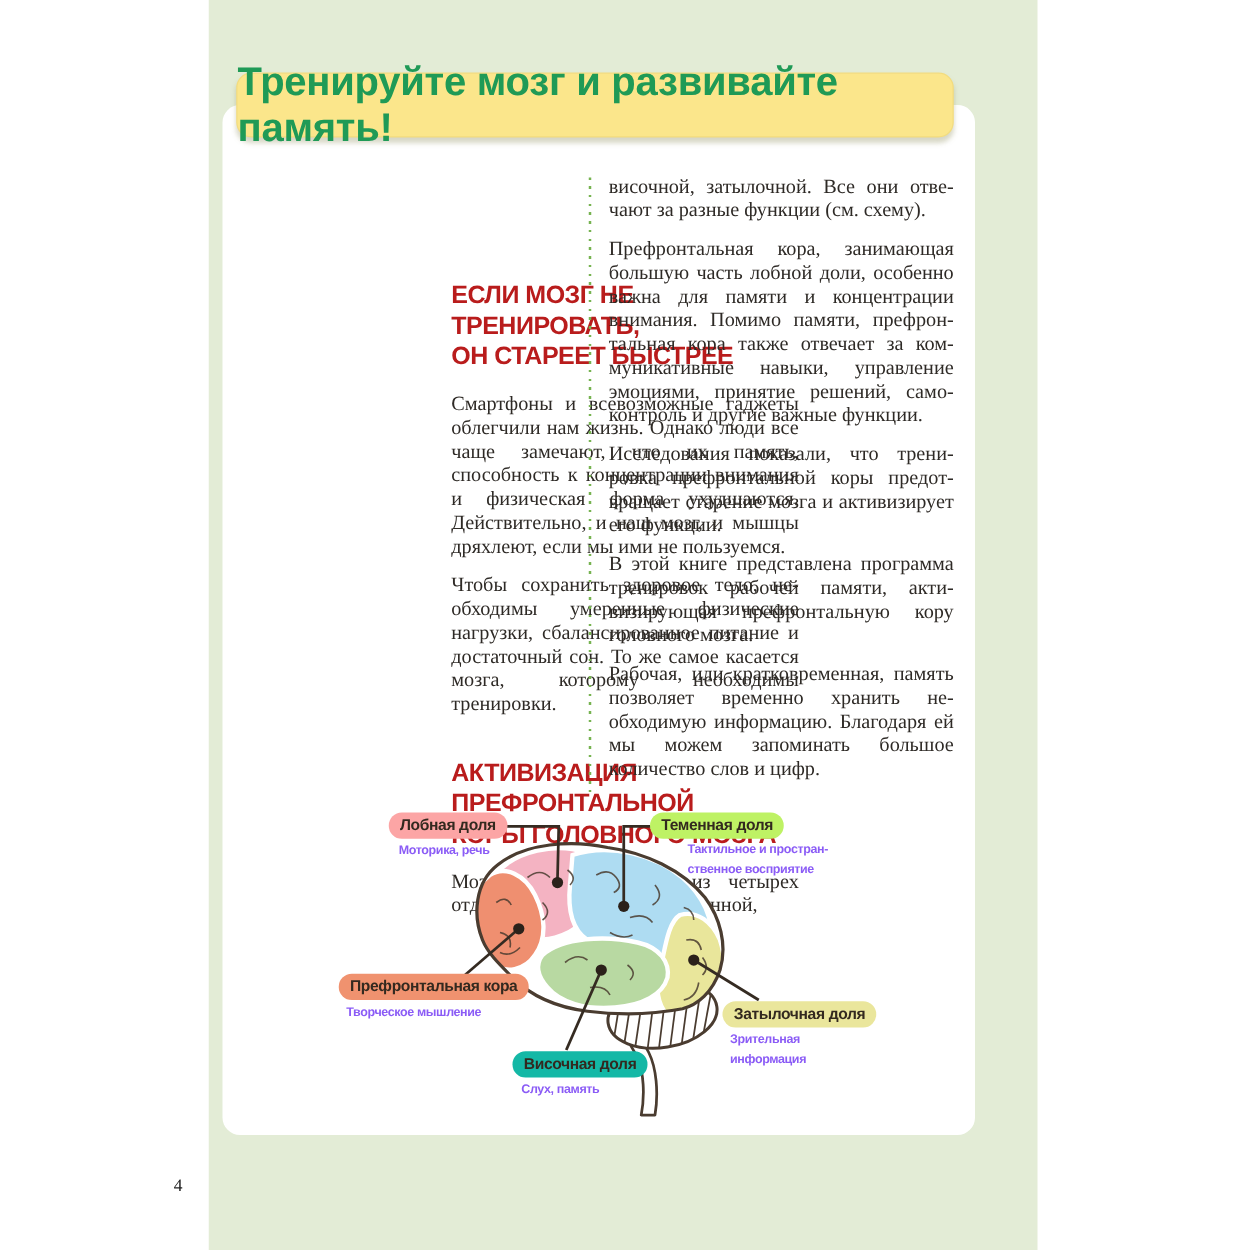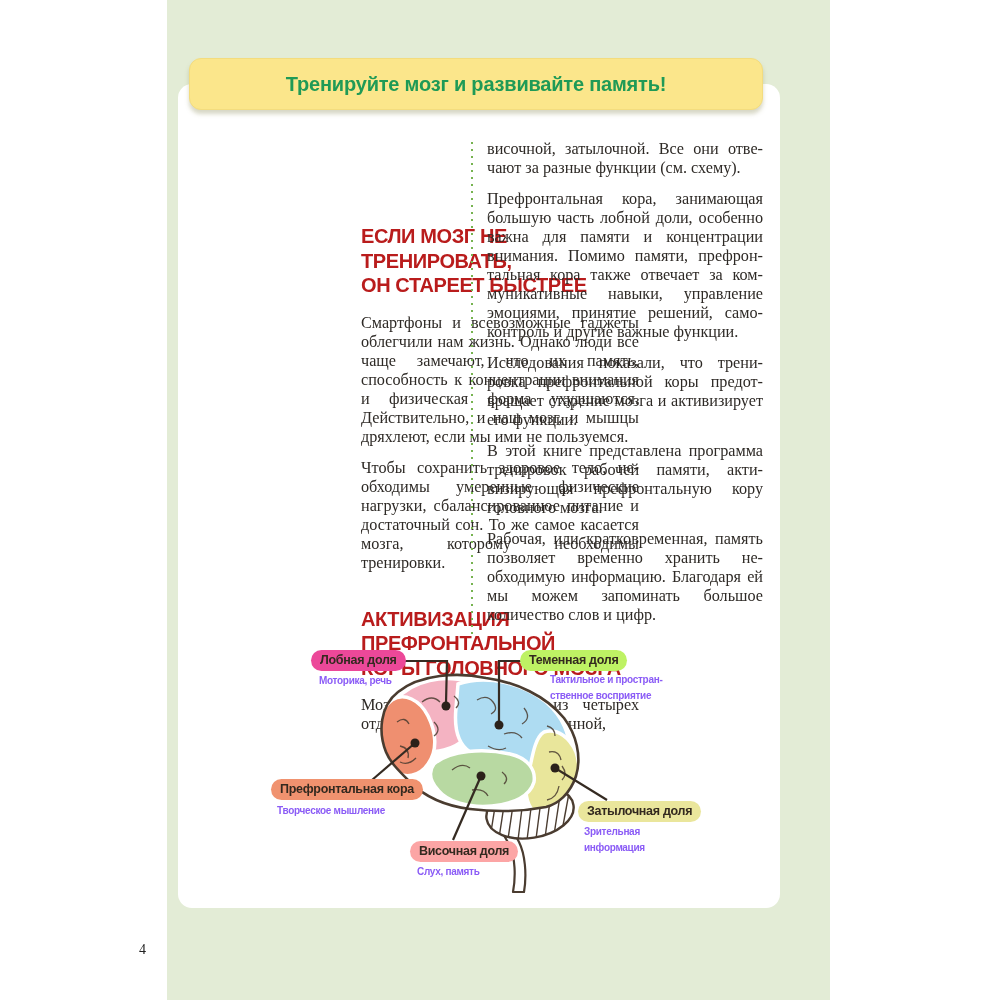--- a/index.html
+++ b/index.html
@@ -13,21 +13,21 @@
   }
   .page-content{
     position:absolute;left:178px;top:84px;width:602px;height:824px;
     background:#ffffff;border-radius:14px;z-index:1;
   }
   .banner{
     position:absolute;left:189px;top:58px;width:572px;height:50px;z-index:3;
     background:#fbe68b;border:1px solid #f3dc7e;border-radius:12px;
     box-shadow:0 4px 4px rgba(140,140,90,.35);
     display:flex;align-items:center;justify-content:center;
-    font-family:"Liberation Sans",sans-serif;font-weight:700;font-size:20px;
+    font-family:"Liberation Sans",sans-serif;font-weight:700;font-size:32px;
     color:#1f9a56;letter-spacing:-0.2px;
   }
   .column{position:absolute;z-index:2;font-size:16.2px;line-height:19px;color:#2e2a26;text-align:justify;}
   .col-left{left:183px;top:140px;width:278px;}
   .col-right{left:487px;top:140px;width:276px;}
   .column p{margin:0 0 12px 0;hyphens:manual;}
   .section-heading{
     font-family:"Liberation Sans",sans-serif;font-weight:700;font-size:20px;
     line-height:24.5px;color:#b91c1c;letter-spacing:-0.4px;
     margin:0 0 16px 0;white-space:pre-line;text-align:left;
@@ -158,31 +158,31 @@
 
     <g fill="#2b211a">
       <circle cx="184" cy="66" r="4.5"></circle>
       <circle cx="237" cy="85" r="4.5"></circle>
       <circle cx="153" cy="103" r="4.5"></circle>
       <circle cx="219" cy="136" r="4.5"></circle>
       <circle cx="293" cy="128" r="4.5"></circle>
     </g>
   </svg>
 
-  <div class="pill" style="left: 49px; top: 10px; background-color: #ec4899;">Лобная доля</div>
+  <div class="pill" style="left: 49px; top: 10px; background-color: #fca5a5;">Лобная доля</div>
   <div class="pill-caption" style="left:57px;top:33px;">Моторика, речь</div>
 
   <div class="pill" style="left: 258px; top: 10px; background-color: #bef264;">Теменная доля</div>
   <div class="pill-caption" style="left:288px;top:32px;">Тактильное и простран-
 ственное восприятие</div>
 
   <div class="pill" style="left: 9px; top: 139px; background-color: rgb(240, 146, 111);">Префронтальная кора</div>
   <div class="pill-caption" style="left:15px;top:163px;">Творческое мышление</div>
 
-  <div class="pill" style="left: 148px; top: 201px; background-color: #fca5a5;">Височная доля</div>
+  <div class="pill" style="left: 148px; top: 201px; background-color: #14b8a6;">Височная доля</div>
   <div class="pill-caption" style="left:155px;top:224px;">Слух, память</div>
 
   <div class="pill" style="left: 316px; top: 161px; background-color: rgb(234, 230, 156);">Затылочная доля</div>
   <div class="pill-caption" style="left:322px;top:184px;">Зрительная
 информация</div>
 </div>
 
 <div class="page-number">4</div>
 
 </body></html>

